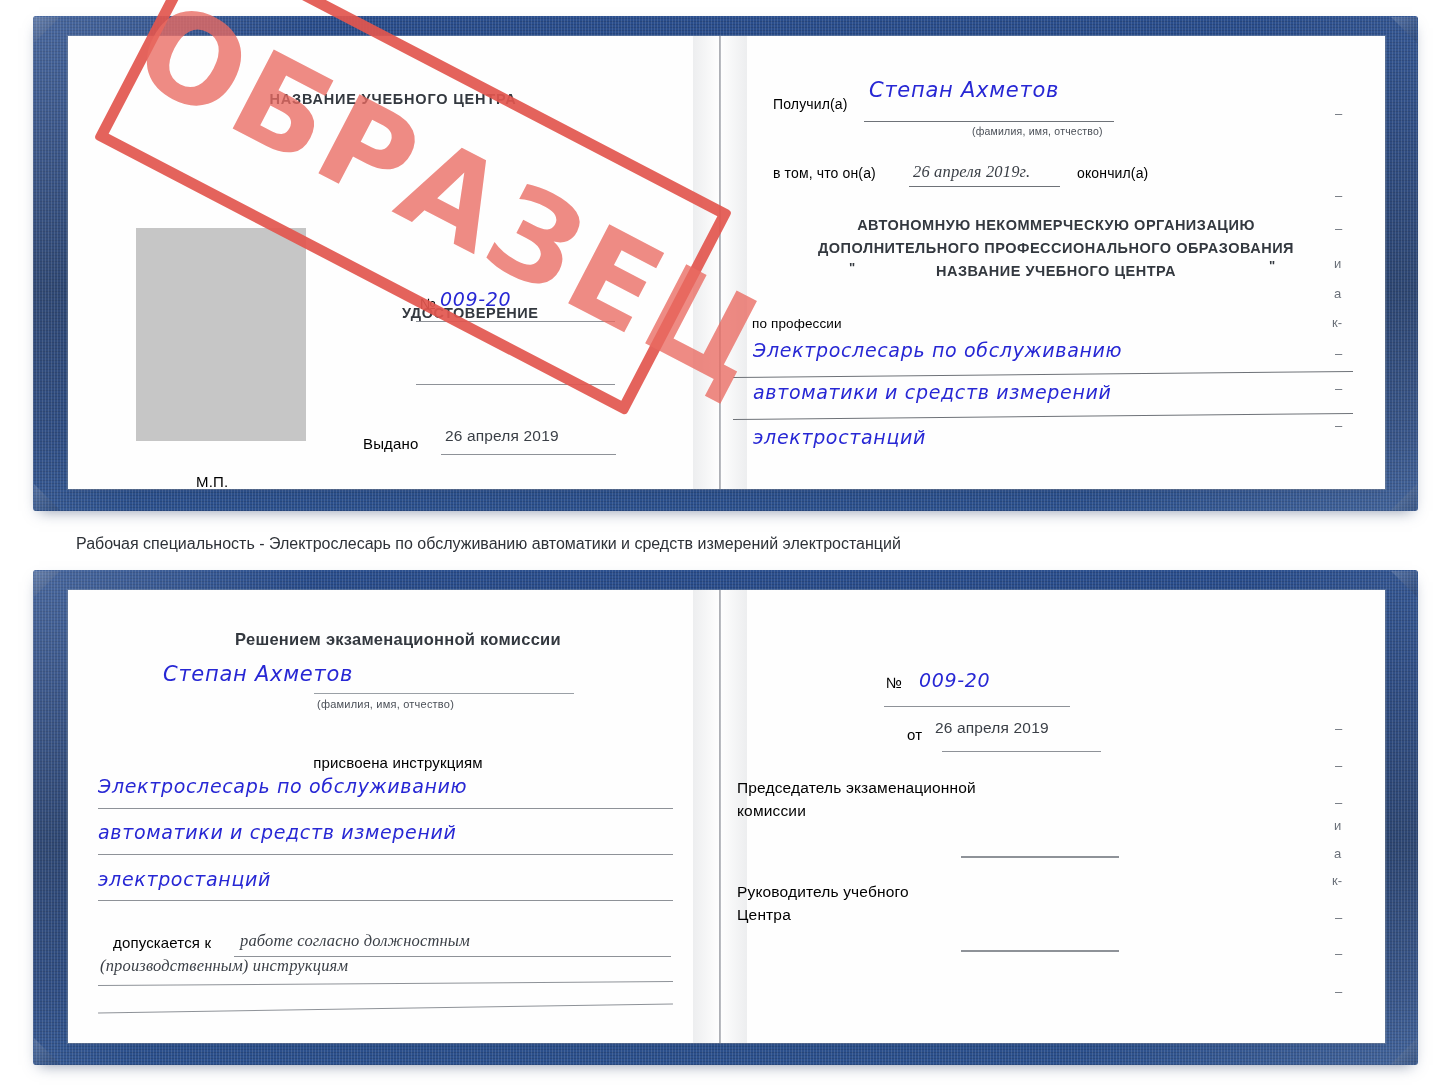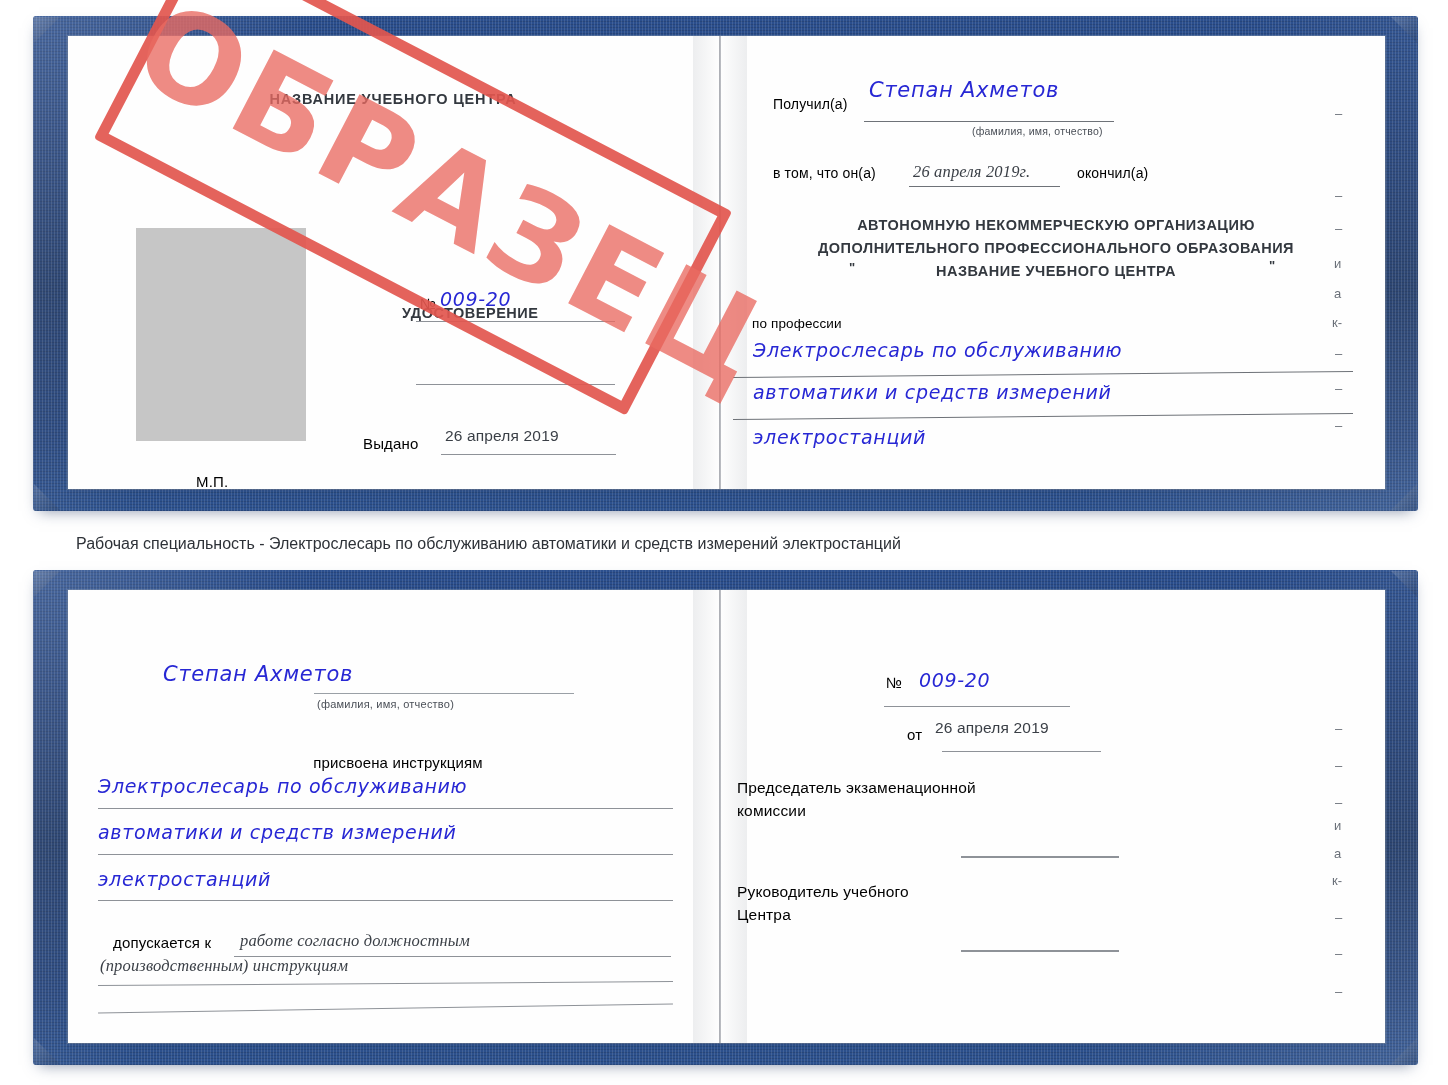--- a/index.html
+++ b/index.html
@@ -212,20 +212,21 @@
   <div class="fold tl"></div>
   <div class="fold bl"></div>
   <div class="fold tr"></div>
   <div class="fold br"></div>
 
   <div class="pages" style="left:35px;top:20px;right:33px;bottom:22px;">
 
     <div class="page-left" style="left:0;width:651px;">
       <div class="spine-shade-r" style="right:0;"></div>
 
+      <div class="tx center hd" style="left:40px;top:40px;width:580px;font-size:16.5px;letter-spacing:.015em;">Решением экзаменационной комиссии</div>
 
       <div class="tx hand big" style="left:95px;top:72px;">Степан Ахметов</div>
       <div class="rule thin" style="left:246px;top:103px;width:260px;"></div>
       <div class="tx lbl-sm" style="left:249px;top:108px;font-size:11px;">(фамилия, имя, отчество)</div>
 
       <div class="tx center lbl" style="left:130px;top:164px;width:400px;font-size:15px;">присвоена инструкциям</div>
 
       <div class="tx hand" style="left:30px;top:185px;">Электрослесарь по обслуживанию</div>
       <div class="rule" style="left:30px;top:218px;width:575px;"></div>
 

